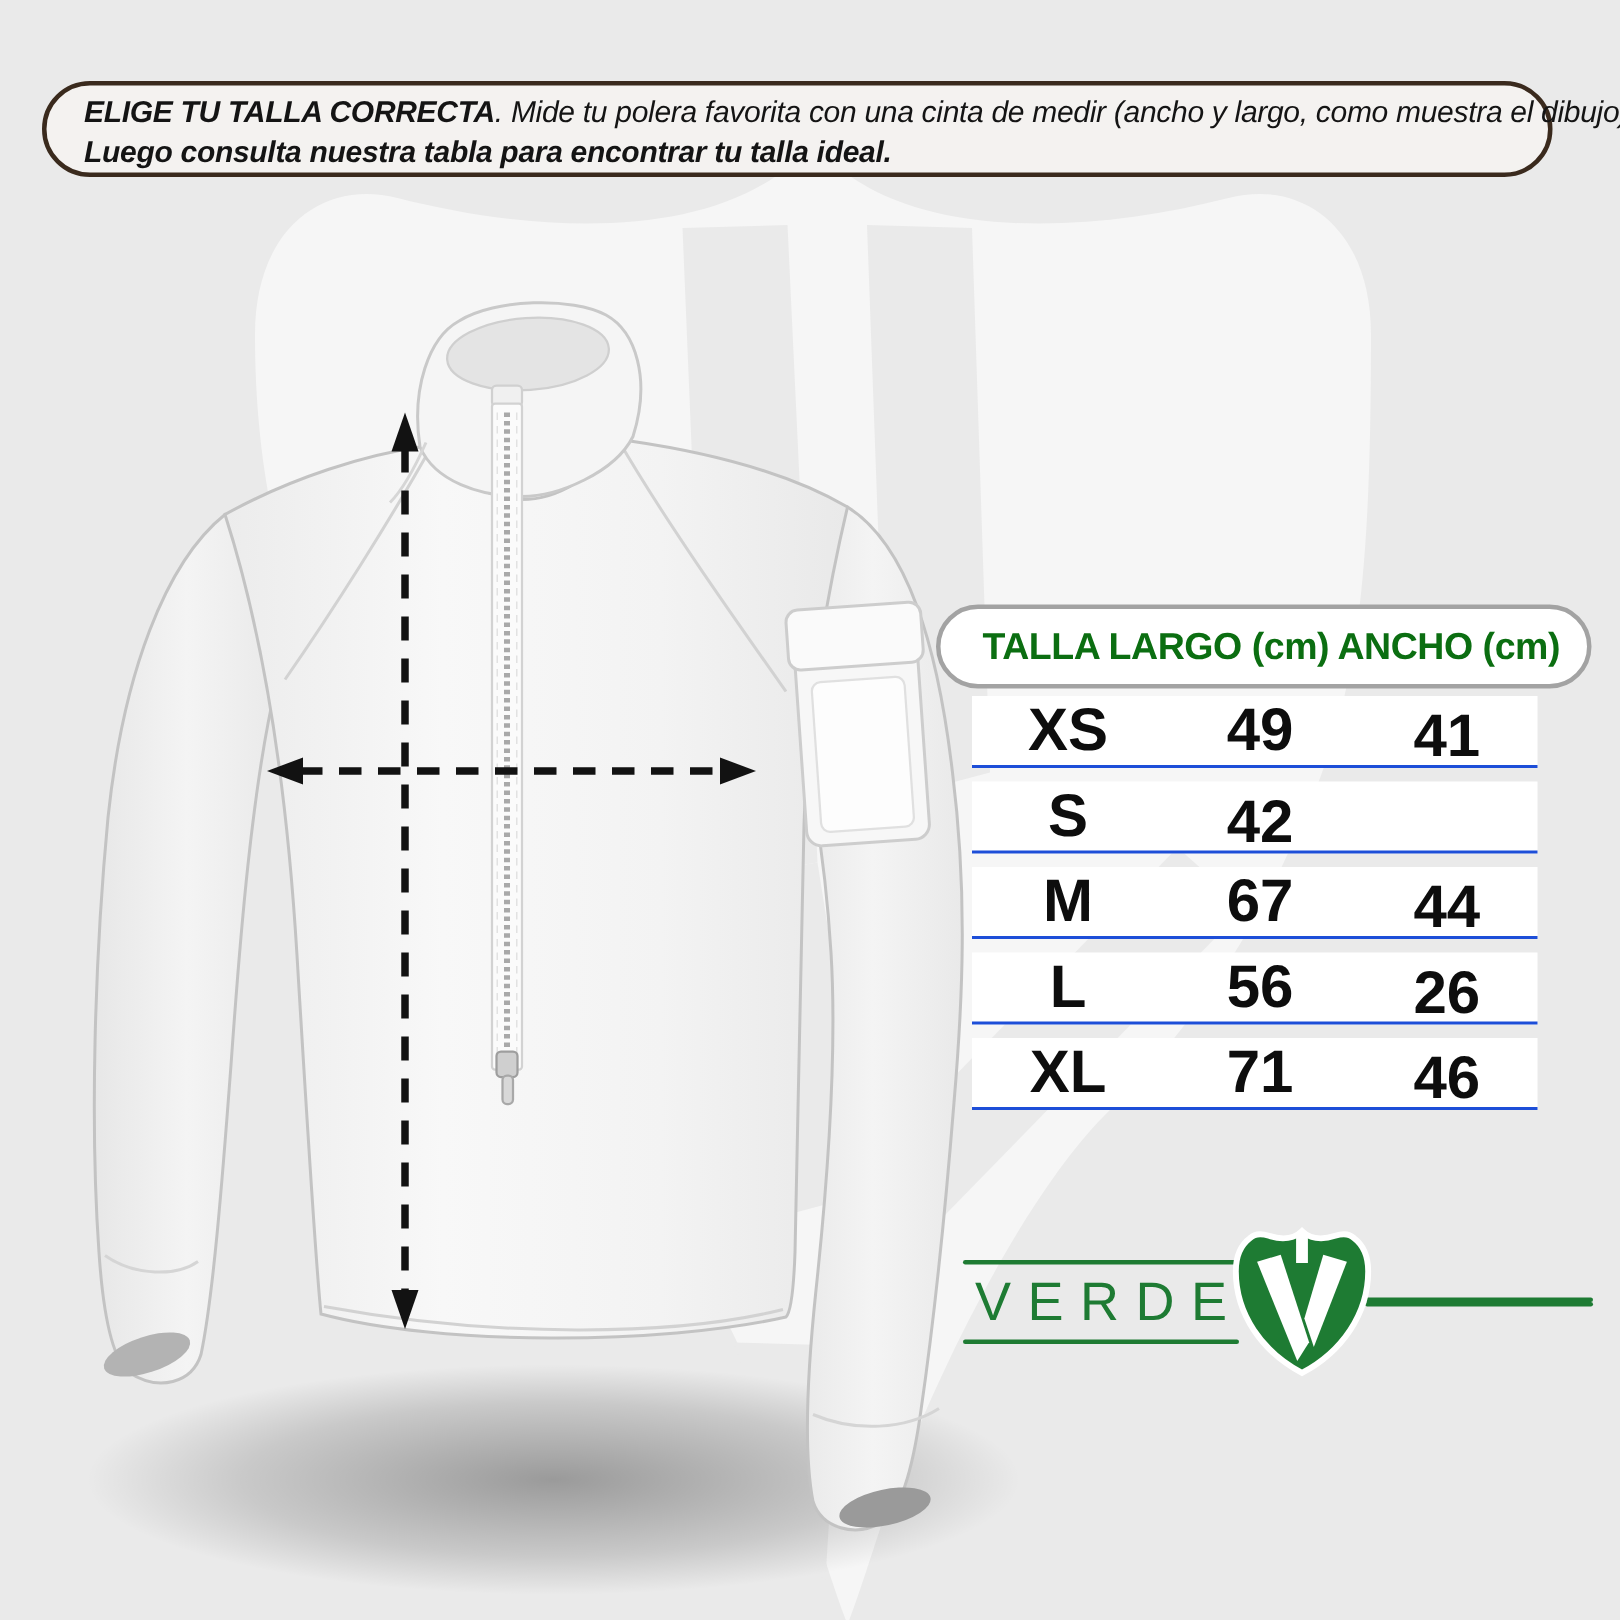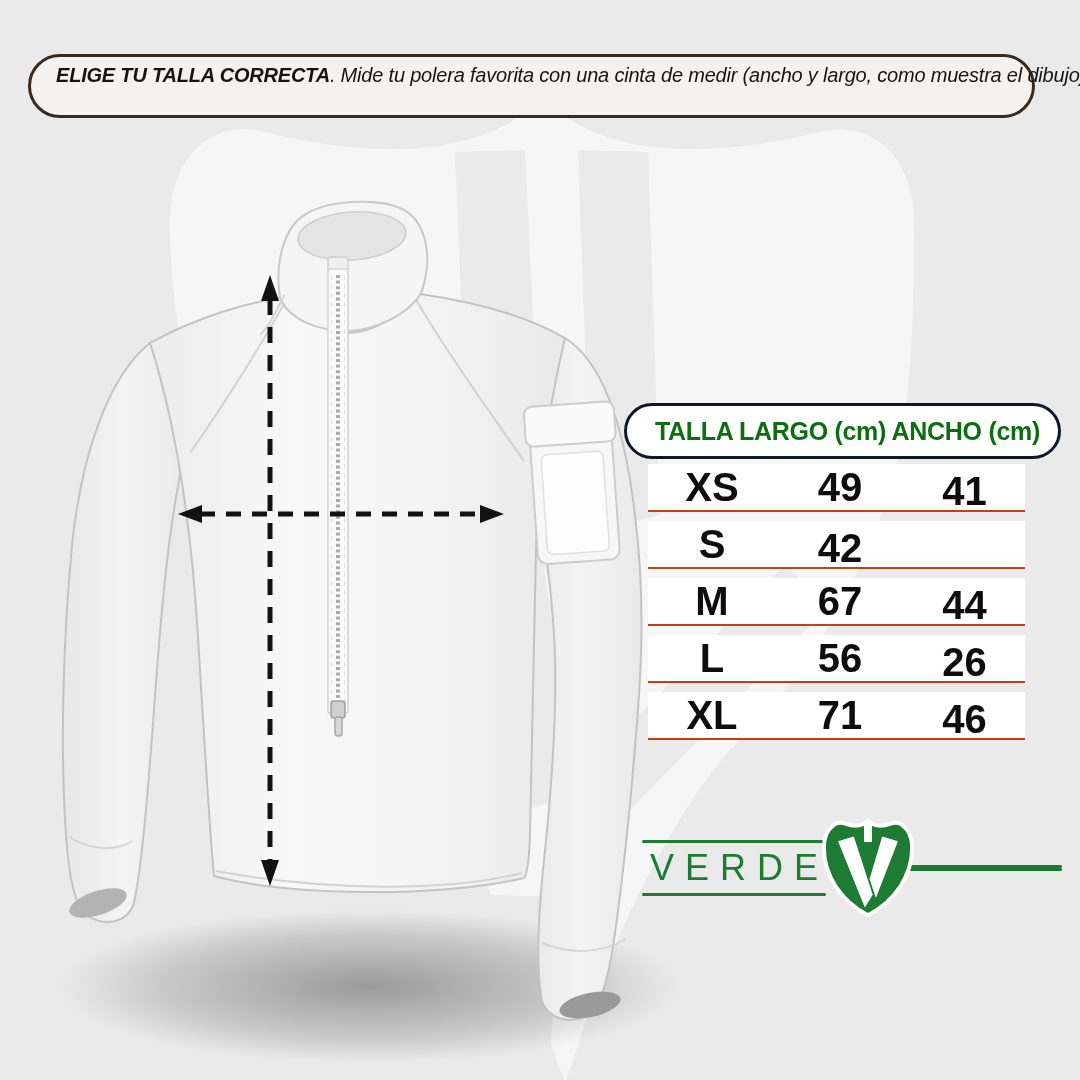--- a/index.html
+++ b/index.html
@@ -23,28 +23,28 @@
     background:#f4f2f0;padding:5px 18px 0 25px;
     font-style:italic;font-size:20px;line-height:27px;letter-spacing:-0.2px;
     white-space:nowrap;
   }
   #instruction-box b{font-weight:700;}
   
   #jacket{position:absolute;left:30px;top:195px;width:650px;height:840px;z-index:2;}
   
   #table-header-pill{
     position:absolute;left:624px;top:403px;width:437px;height:56px;z-index:3;
-    box-sizing:border-box;border:3px solid #0f172a;border-radius:28px;background:#ffffff;
+    box-sizing:border-box;border:3px solid #a3a3a3;border-radius:28px;background:#ffffff;
     display:flex;align-items:center;justify-content:space-between;
     padding:0 18px 0 28px;
     font-weight:700;font-size:25px;letter-spacing:-0.3px;color:#0b6e11;
   }
   #size-rows{position:absolute;left:648px;top:464px;width:377px;z-index:3;}
   .size-row{
-    height:46px;background:#ffffff;border-bottom:2px solid #c2410c;margin-bottom:9px;
+    height:46px;background:#ffffff;border-bottom:2px solid #1d4ed8;margin-bottom:9px;
     display:grid;grid-template-columns:128px 128px 121px;align-items:center;
     text-align:center;font-weight:700;font-size:40px;color:#0d0d0d;
   }
   .cell-ancho{transform:translateY(4px);}
   
   #brand{
     position:absolute;left:642px;top:818px;width:420px;height:100px;z-index:3;
     display:flex;align-items:center;
   }
   .brand-word{display:flex;flex-direction:column;}
@@ -76,20 +76,21 @@
     <polygon fill="#eaeaea" points="448,55 518,57 530,420 462,438"></polygon>
     <polygon fill="#eaeaea" points="343,492 415,480 450,700 383,718"></polygon>
     <polygon fill="#eaeaea" points="655,470 700,510 500,715 458,672"></polygon>
     <polygon fill="#eaeaea" points="359,800 430,802 420,962"></polygon>
   </svg>
 
   <div id="floor-shadow"></div>
 
   <div id="instruction-box">
     <div><b>ELIGE TU TALLA CORRECTA</b><span>. Mide tu polera favorita con una cinta de medir (ancho y largo, como muestra el dibujo).</span></div>
+    <div><b>Luego consulta nuestra tabla para encontrar tu talla ideal.</b></div>
   </div>
 
   <svg id="jacket" viewBox="0 0 650 840" xmlns="http://www.w3.org/2000/svg" aria-hidden="true">
     <defs>
       <linearGradient id="bodyGrad" x1="0" y1="0" x2="1" y2="0">
         <stop offset="0" stop-color="#ececec"></stop>
           <stop offset="0.35" stop-color="#f8f8f8"></stop>
         <stop offset="0.7" stop-color="#f3f3f3"></stop>
           <stop offset="1" stop-color="#e9e9e9"></stop>
       </linearGradient>

